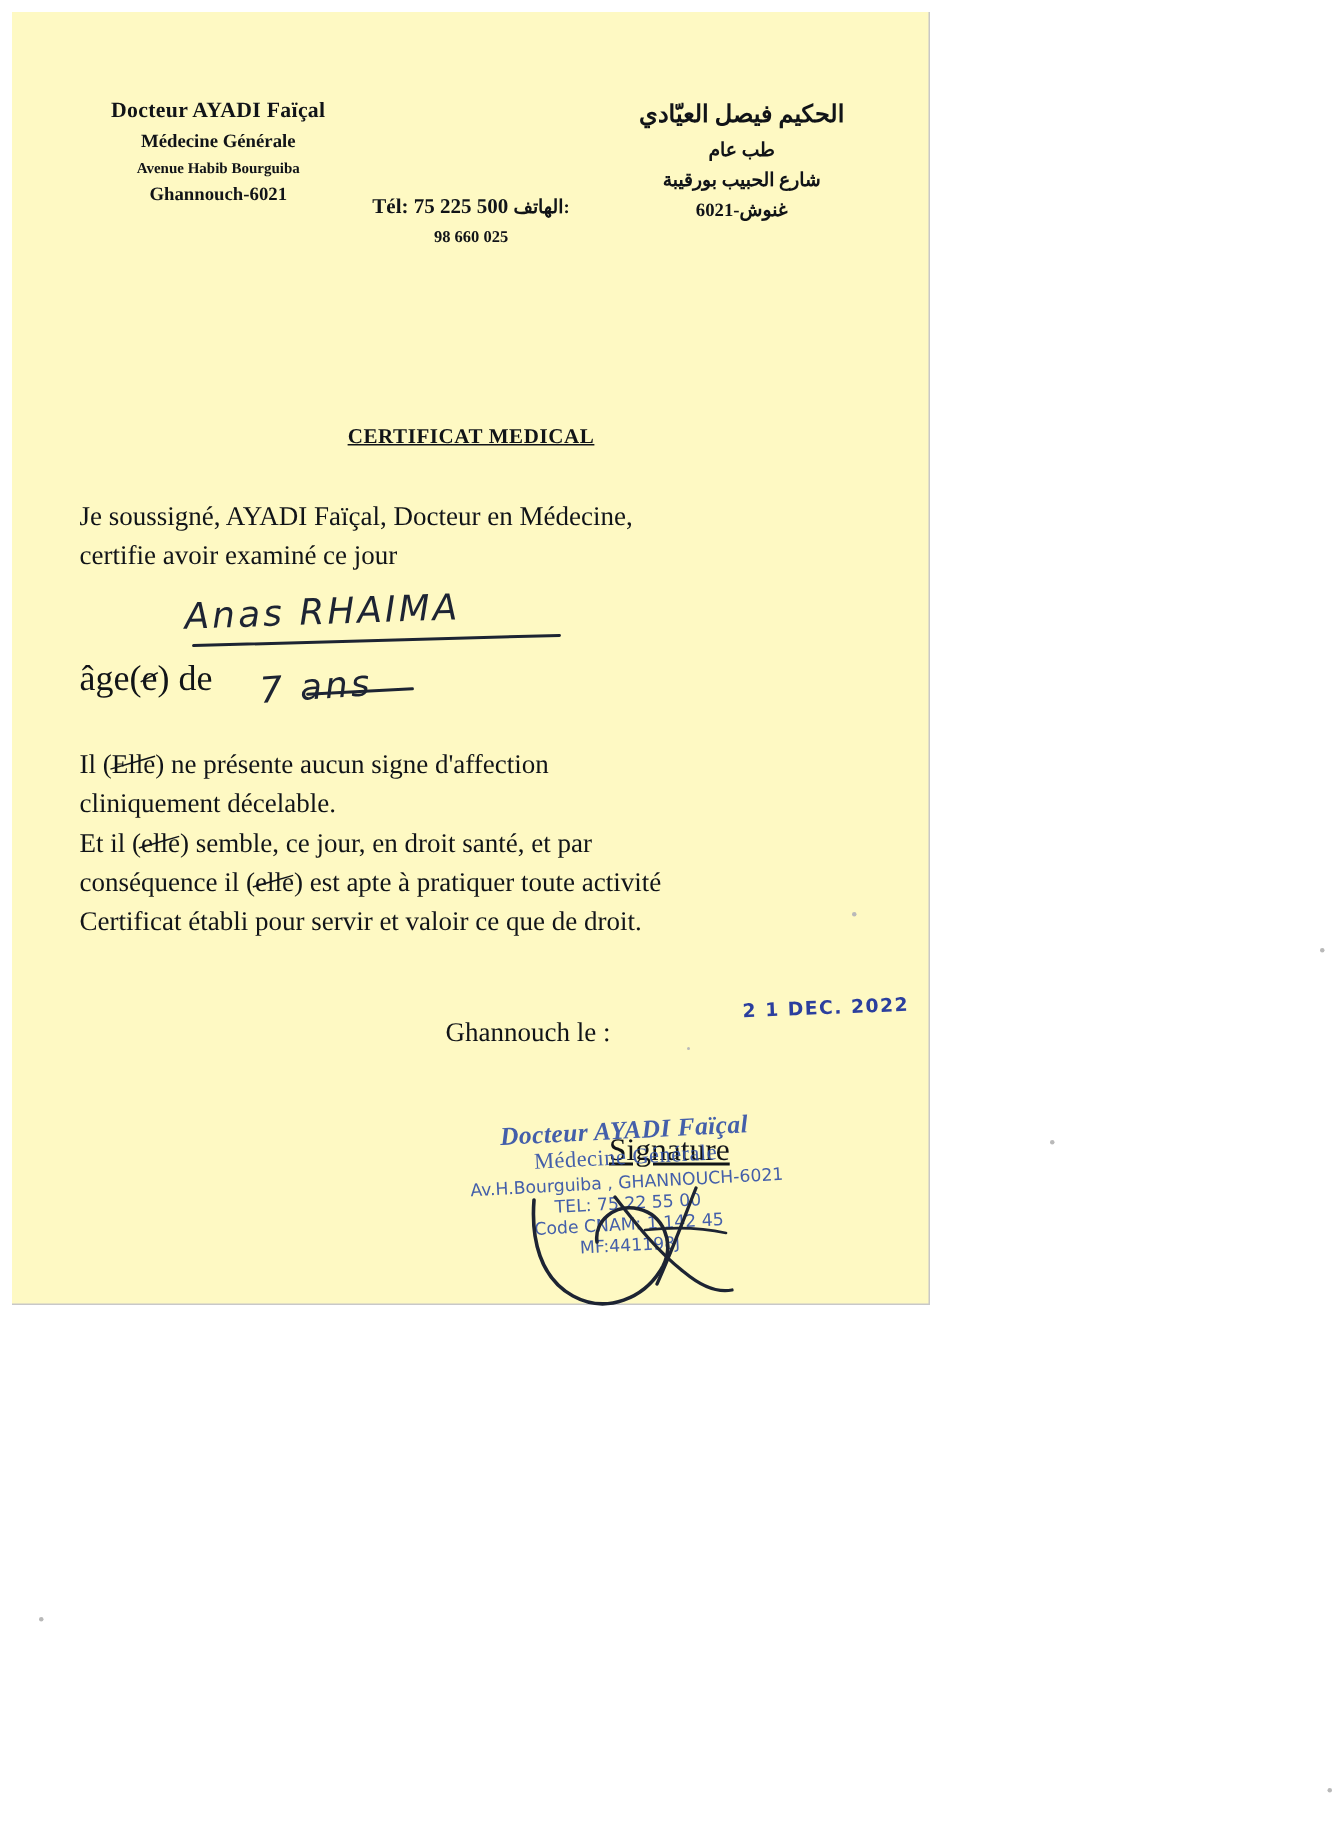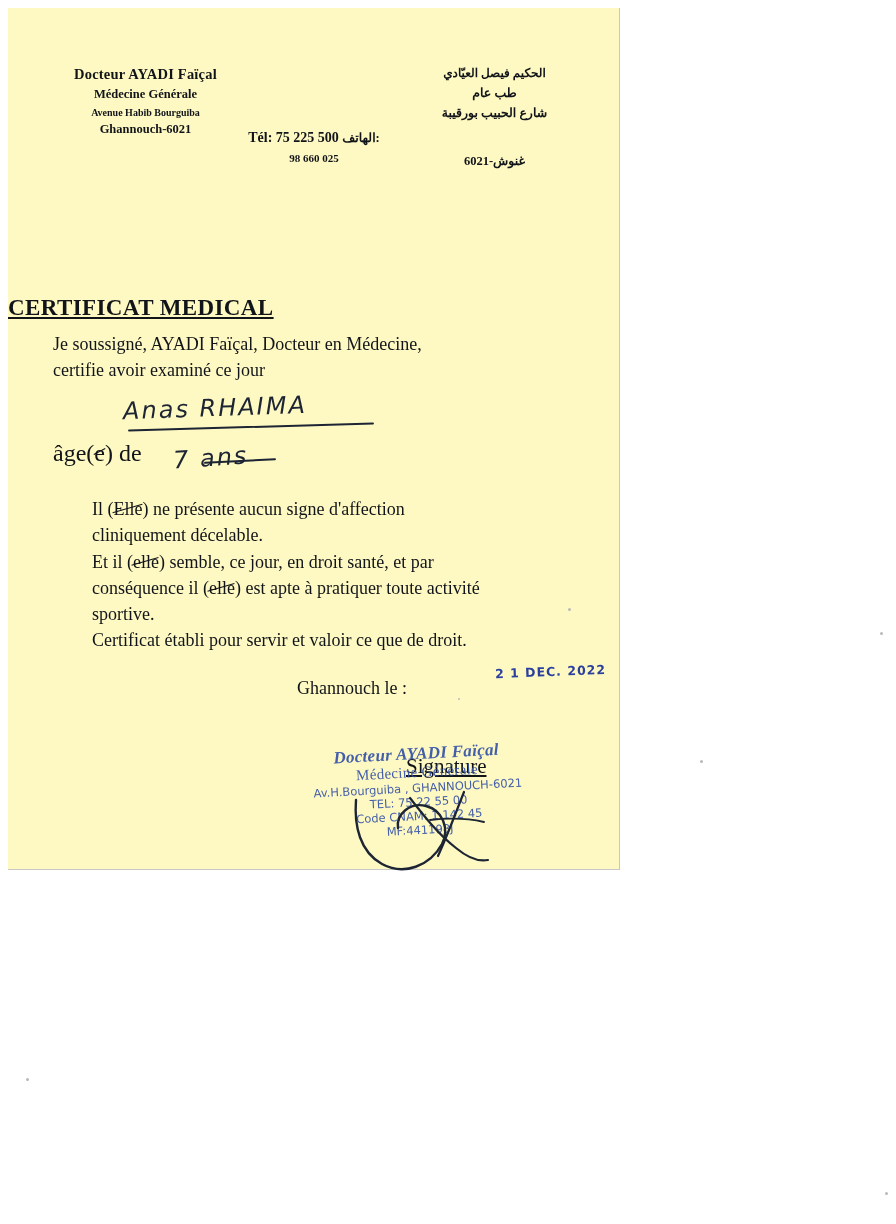--- a/index.html
+++ b/index.html
@@ -59,24 +59,24 @@
   .lh-right {
     position: absolute;
     right: 18px;
     top: 56px;
     width: 215px;
     text-align: center;
     font-weight: bold;
     direction: rtl;
     line-height: 1.6;
   }
-  .lh-right .r1 { font-size: 12px; }
+  .lh-right .r1 { font-size: 16px; }
   .lh-right .r2 { font-size: 12.5px; }
   .lh-right .r3 { font-size: 12.5px; }
-  .lh-right .r4 { font-size: 12.5px; margin-top: 28px; }
+  .lh-right .r4 { font-size: 12.5px; }
 
   .lh-tel {
     position: absolute;
     left: 0;
     top: 122px;
     width: 612px;
     text-align: center;
     font-weight: bold;
     font-size: 14px;
   }
@@ -97,23 +97,24 @@
     text-align: center;
     font-weight: bold;
     font-size: 14px;
   }
   .ar-inline { font-size: 12.5px; margin-top: 46px; }
 
   
   .doc-title {
     position: absolute;
     left: 0;
-    top: 287px;
-    width: 612px;
-    font-size: 23px;
+    top: 276px;
+    width: 612px;
+    text-align: center;
+    font-size: 14px;
     font-weight: bold;
     letter-spacing: .4px;
     text-decoration: underline;
   }
 
   
   .body-block {
     position: absolute;
     left: 45px;
     top: 324px;
@@ -142,21 +143,20 @@
     transform: rotate(-28deg);
   }
 
   .para2 {
     position: absolute;
     left: 45px;
     top: 488px;
     width: 525px;
     font-size: 18px;
     line-height: 1.46;
-    margin-left: 39px;
   }
 
   .strike-word {
     position: relative;
     display: inline-block;
   }
   .strike-word::after {
     content: "";
     position: absolute;
     left: -2px; top: 46%;
@@ -341,21 +341,20 @@
     <div>
       <span>Il (</span><span class="strike-word">Elle</span><span>) ne présente aucun signe d'affection</span>
     </div>
     <div>cliniquement décelable.</div>
     <div>
       <span>Et il (</span><span class="strike-word">elle</span><span>) semble, ce jour, en droit santé, et par</span>
     </div>
     <div>
       <span>conséquence il (</span><span class="strike-word">elle</span><span>) est apte à pratiquer toute activité</span>
     </div>
-    <div>sportive.</div>
     <div>Certificat établi pour servir et valoir ce que de droit.</div>
   </div>
 
   <div class="place-line">Ghannouch le :</div>
   <div class="date-stamp">2 1 DEC. 2022</div>
   <div class="signature-label">Signature</div>
 
   <div class="stamp">
     <div class="s1">Docteur AYADI Faïçal</div>
     <div class="s2">Médecine Générale</div>

